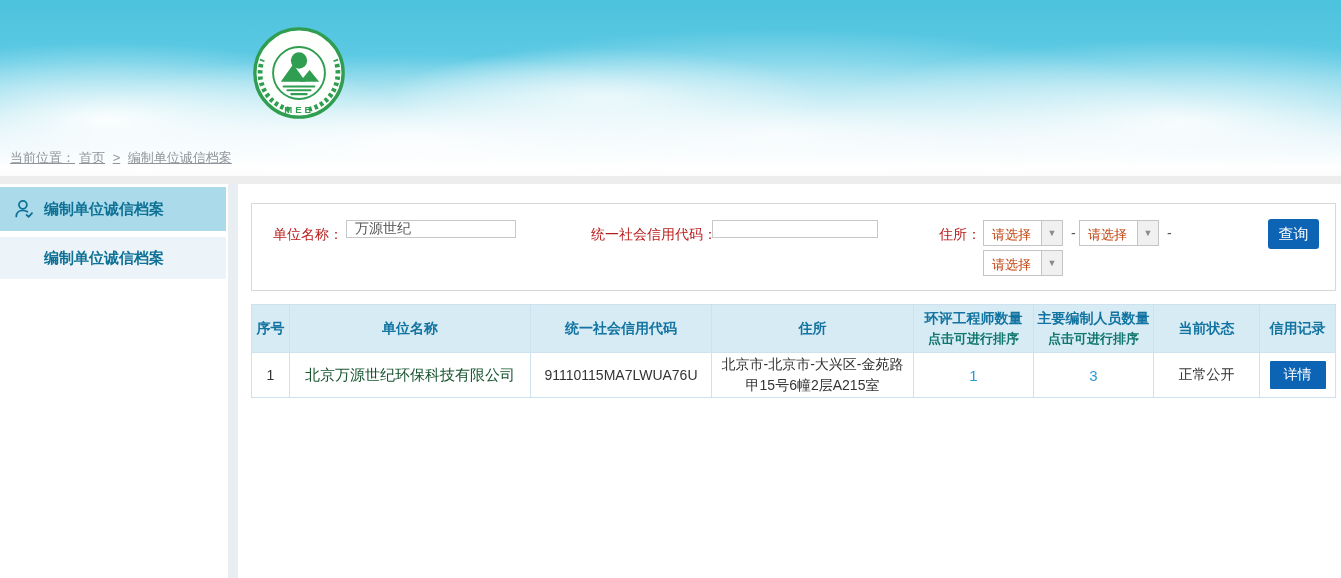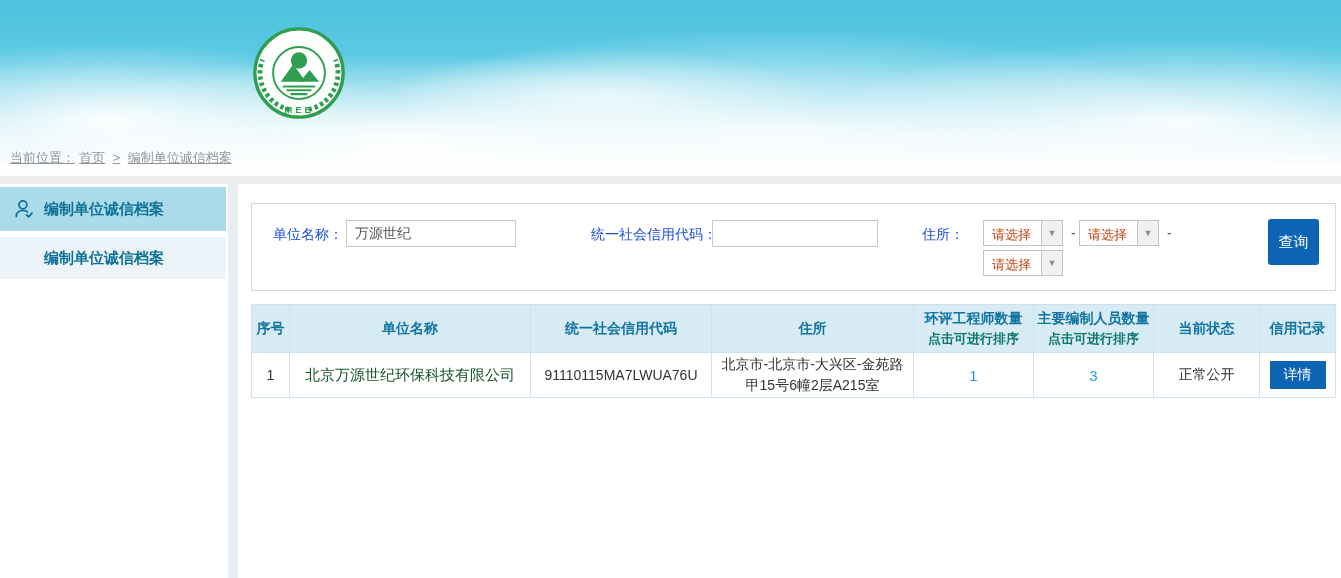--- a/index.html
+++ b/index.html
@@ -35,30 +35,30 @@
   .side-item .ic { width:22px; height:22px; margin-right:9px; flex:0 0 auto; }
   .side-item.sub { background:#ecf4fa; height:42px; margin-top:6px; padding-left:44px; }
 
   .v-divider { width:10px; margin-left:2px; background:#e9eef3; flex:0 0 auto; }
 
   .main { flex:1 1 auto; position:relative; }
 
   
   .search-panel { position:relative; margin:19px 7px 0 13px; height:88px;
     background:#fff; border:1px solid #d8d8d8; }
-  .f-label { position:absolute; font-size:14px; color:#1d4ed8; white-space:nowrap; }
-  .txt { position:absolute; height:27px; border:1px solid #c8c8c8; font-size:14px;
+  .f-label { position:absolute; font-size:14px; color:#b91c1c; white-space:nowrap; }
+  .txt { position:absolute; height:18px; border:1px solid #c8c8c8; font-size:14px;
     color:#555; padding:0 8px; outline:none; font-family:inherit; }
   .fakesel { position:absolute; width:80px; height:26px; border:1px solid #c4c4c4;
     background:#fff; display:flex; align-items:stretch; cursor:pointer; }
   .fakesel .val { flex:1; font-size:13px; color:#c2410c; padding:5px 0 0 8px; }
   .fakesel .arrow { width:21px; background:#f0f0f0; border-left:1px solid #c4c4c4;
     display:flex; align-items:center; justify-content:center; color:#8a8a8a; font-size:9px; }
   .dash { position:absolute; font-size:14px; color:#555; }
-  .query-btn { position:absolute; right:16px; top:15px; width:51px; height:46px;
+  .query-btn { position:absolute; right:16px; top:15px; width:51px; height:30px;
     background:#0e64b4; color:#fff; border:none; border-radius:3px; font-size:15px;
     cursor:pointer; font-family:inherit; }
 
   
   .result-table { margin:13px 7px 0 13px; width:1084px; border-collapse:collapse; table-layout:fixed; }
   .result-table th, .result-table td { border:1px solid #cde2ee; text-align:center; vertical-align:middle; }
   .result-table th { height:48px; background:#d7ebf5; color:#1374a1; font-size:14px; font-weight:bold; }
   .result-table td { height:45px; font-size:14px; color:#333; background:#fff; }
   .sort-hint { display:block; color:#0f766e; font-size:13px; font-weight:bold; margin-top:2px; }
   .sortable { cursor:pointer;margin-top:24px; }
@@ -114,21 +114,21 @@
 
   <div class="main">
 
     <div class="search-panel">
       <span class="f-label" style="left:21px; top:22px;">单位名称：</span>
       <input class="txt" style="left: 94px; top: 16px; width: 170px;" type="text" value="万源世纪">
 
       <span class="f-label" style="left:339px; top:22px;">统一社会信用代码：</span>
       <input class="txt" style="left: 460px; top: 16px; width: 166px;" type="text" value="">
 
-      <span class="f-label" style="left:670px; top:22px;">住所：</span>
+      <span class="f-label" style="left:687px; top:22px;">住所：</span>
 
       <div class="fakesel" style="left:731px; top:16px;">
         <span class="val">请选择</span>
         <span class="arrow">▼</span>
       </div>
       <span class="dash" style="left:819px; top:21px;">-</span>
       <div class="fakesel" style="left:827px; top:16px;">
         <span class="val">请选择</span>
         <span class="arrow">▼</span>
       </div>

